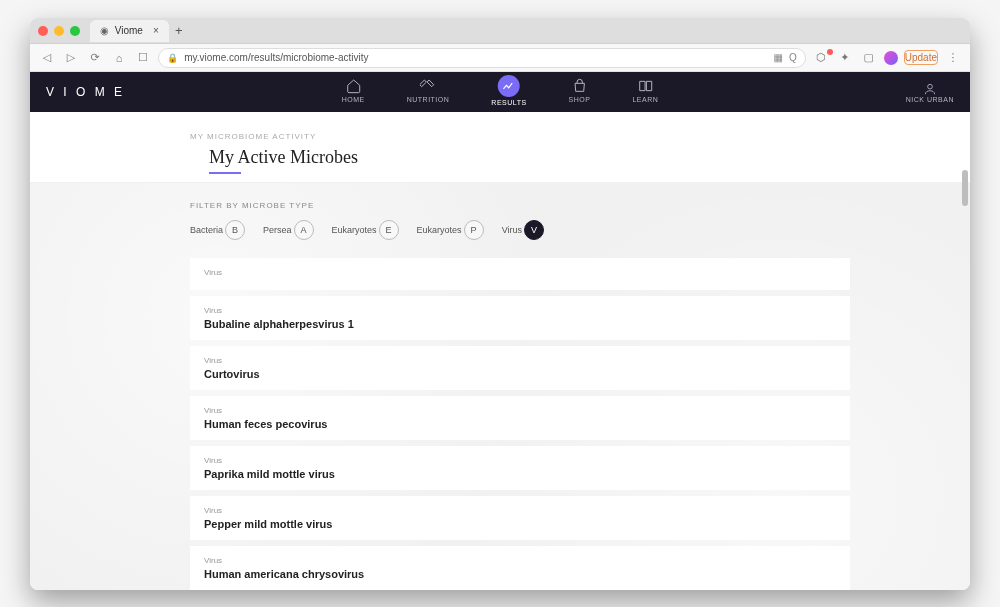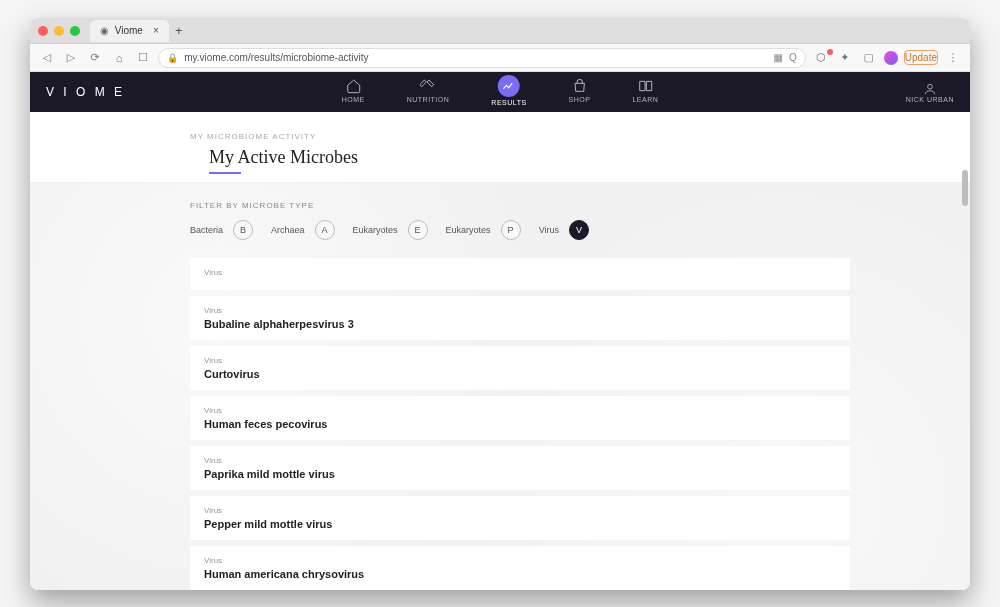--- a/index.html
+++ b/index.html
@@ -96,21 +96,21 @@
 
   .body-gray{
     background:#f1f1f1;
     background-image:
       radial-gradient(circle at 20% 30%, rgba(255,255,255,0.6) 0, transparent 40%),
       radial-gradient(circle at 80% 70%, rgba(255,255,255,0.5) 0, transparent 40%);
     padding:18px 120px 40px 160px;
   }
   .filter-label{font-size:8px;letter-spacing:1px;color:#888;text-transform:uppercase;margin-bottom:10px;}
   .filters{display:flex;gap:18px;align-items:center;margin-bottom:18px;}
-  .filter{display:flex;align-items:center;gap:10px;font-size:9px;color:#555;}
+  .filter{display:flex;align-items:center;gap:2px;font-size:9px;color:#555;}
   .chip{width:20px;height:20px;border:1px solid #bbb;border-radius:50%;display:flex;align-items:center;justify-content:center;font-size:9px;color:#555;background:#f8f8f8;}
   .filter.active .chip{background:#1b1828;color:#fff;border-color:#1b1828;}
 
   .list{display:flex;flex-direction:column;gap:6px;}
   .row{background:#fff;padding:10px 14px;}
   .row .type{font-size:8px;color:#999;margin-bottom:3px;}
   .row .name{font-size:11px;font-weight:600;color:#222;}
 
   .scrollbar-fake{position:absolute;right:0;top:0;bottom:0;width:10px;background:transparent;}
   .scrollbar-thumb{position:absolute;right:2px;top:58px;width:6px;height:36px;background:#bdbdbd;border-radius:3px;}
@@ -220,21 +220,21 @@
         </div>
       </div>
       <div class="body-gray">
         <div class="filter-label">FILTER BY MICROBE TYPE</div>
         <div class="filters" id="filters">
             <div class="filter">
               <span>Bacteria</span>
               <span class="chip">B</span>
             </div>
             <div class="filter">
-              <span>Archaea</span>
+              <span>Persea</span>
               <span class="chip">A</span>
             </div>
             <div class="filter">
               <span>Eukaryotes</span>
               <span class="chip">E</span>
             </div>
             <div class="filter">
               <span>Eukaryotes</span>
               <span class="chip">P</span>
             </div>
@@ -242,21 +242,21 @@
               <span>Virus</span>
               <span class="chip">V</span>
             </div>
           </div>
         <div class="list" id="list">
             <div class="row">
               <div class="type">Virus</div>
             </div>
             <div class="row">
               <div class="type">Virus</div>
-              <div class="name">Bubaline alphaherpesvirus 3</div>
+              <div class="name">Bubaline alphaherpesvirus 1</div>
             </div>
             <div class="row">
               <div class="type">Virus</div>
               <div class="name">Curtovirus</div>
             </div>
             <div class="row">
               <div class="type">Virus</div>
               <div class="name">Human feces pecovirus</div>
             </div>
             <div class="row">

